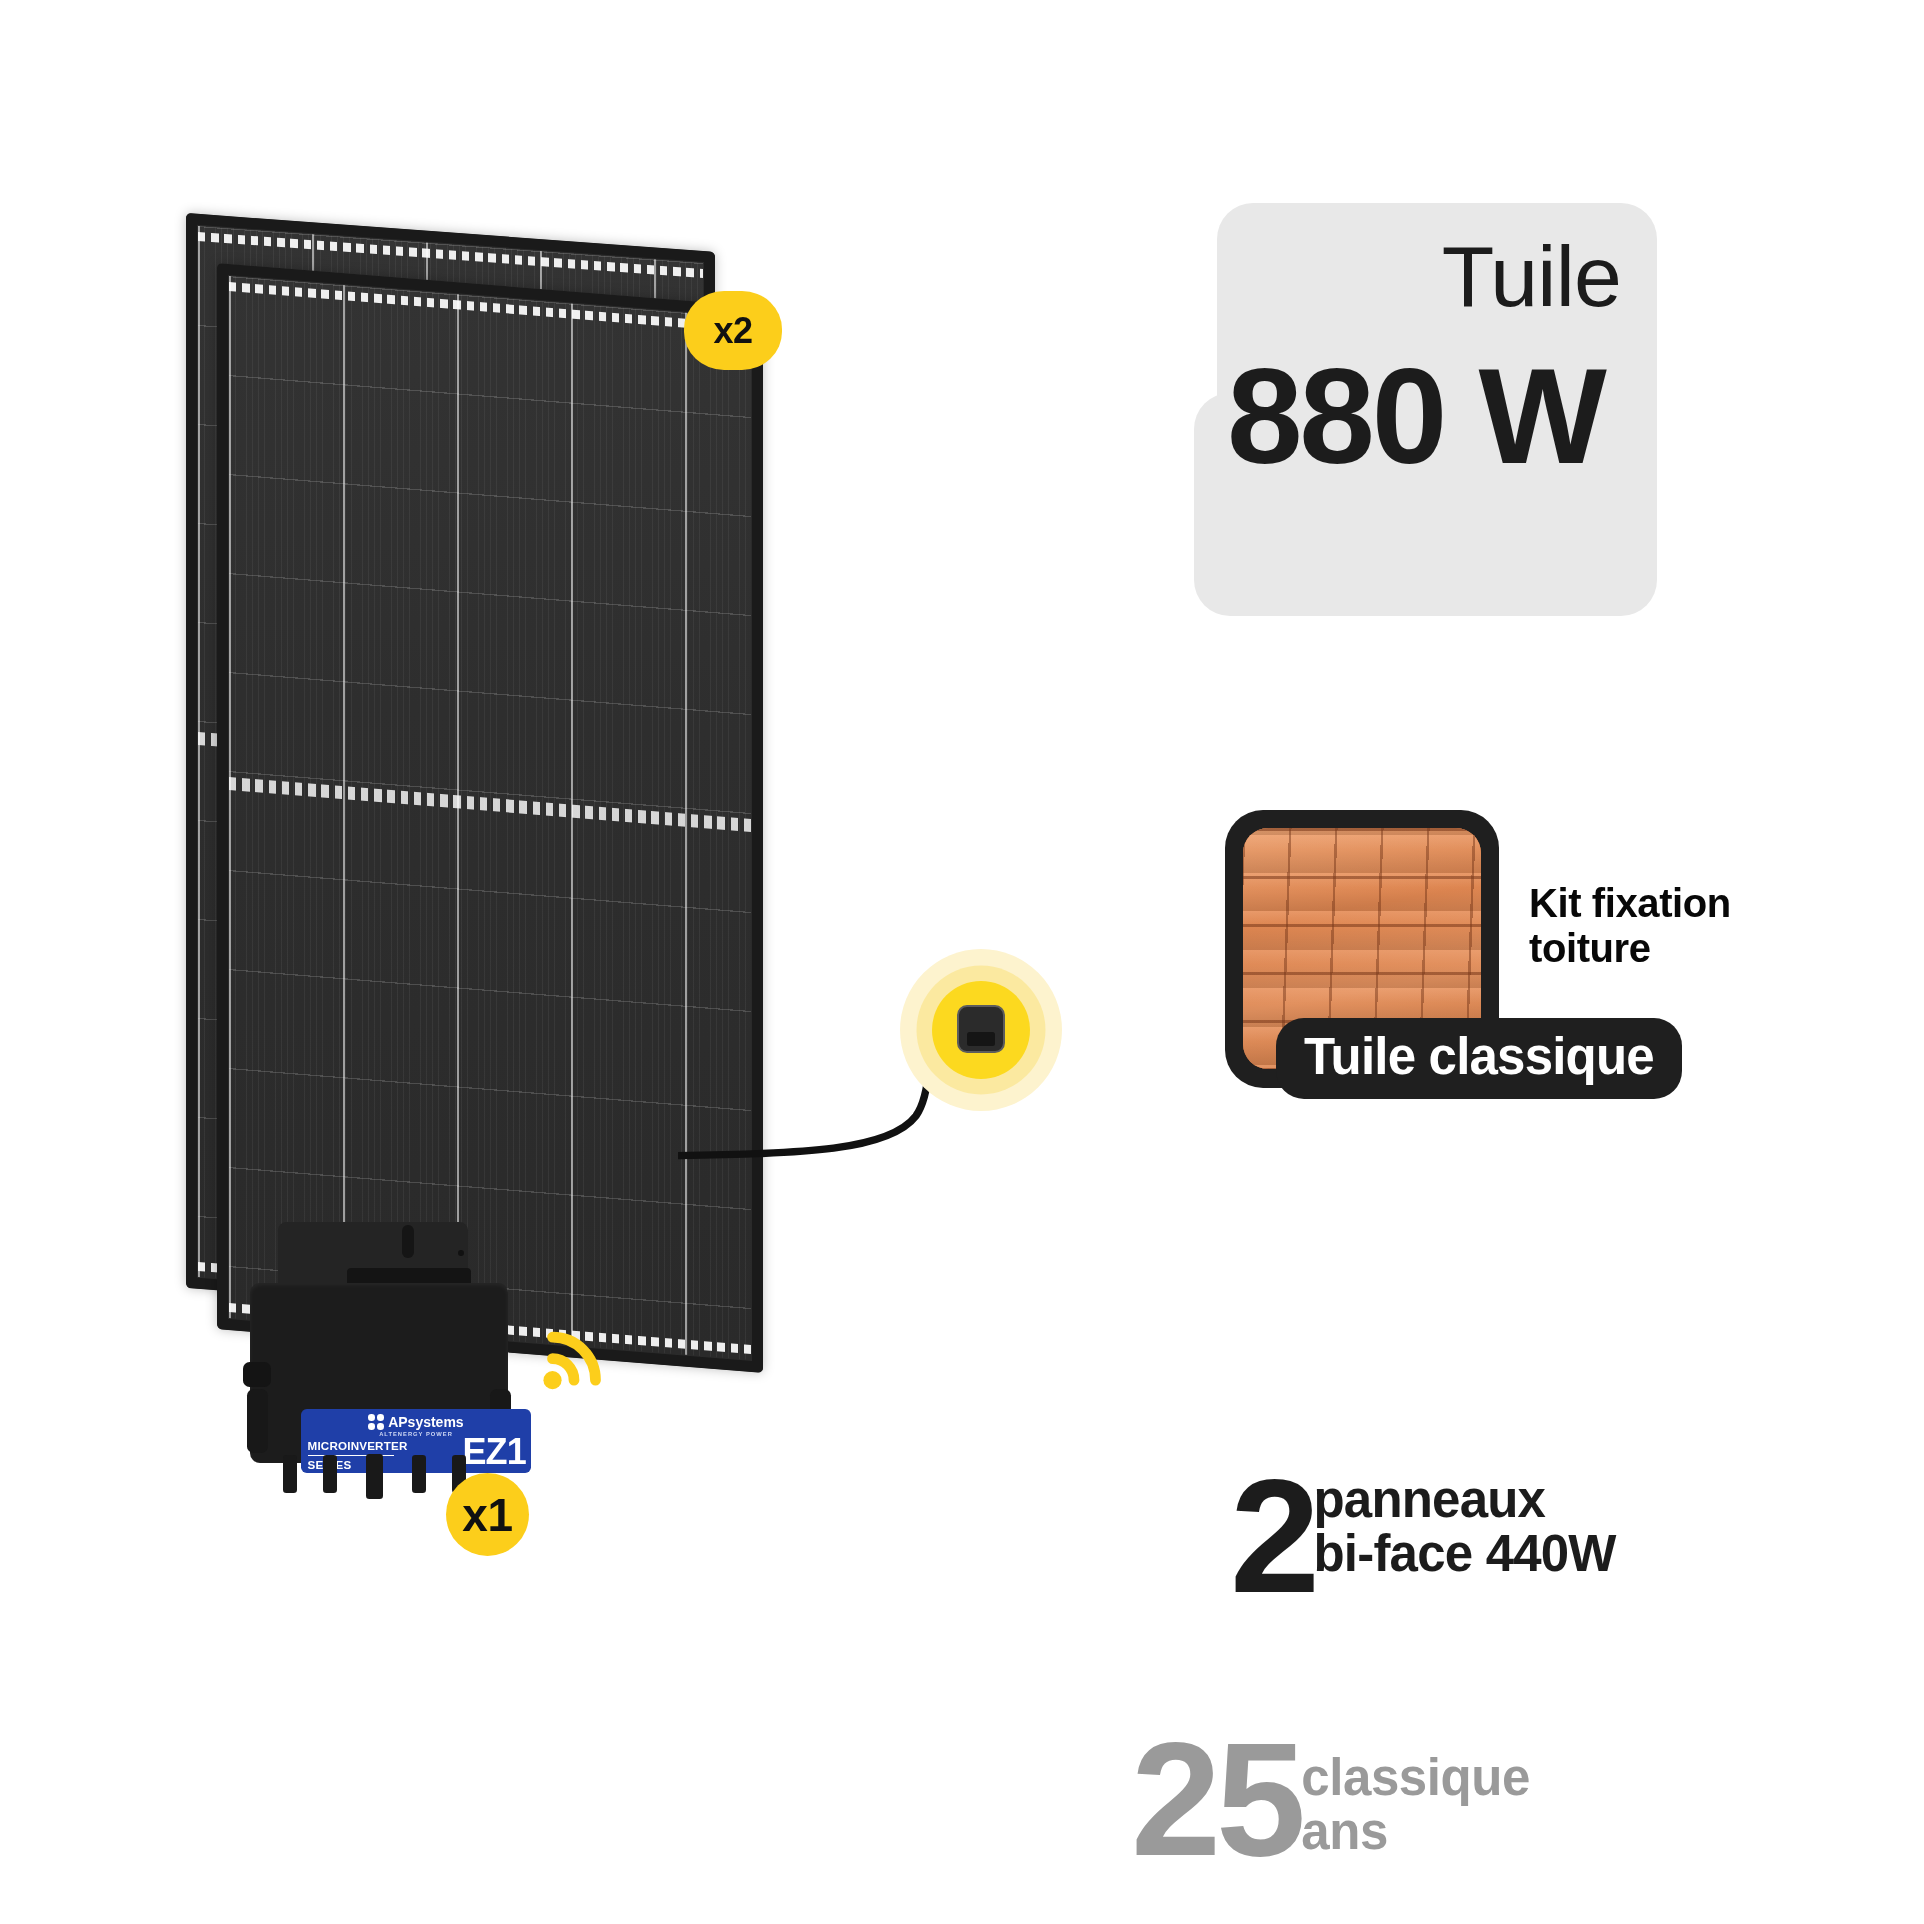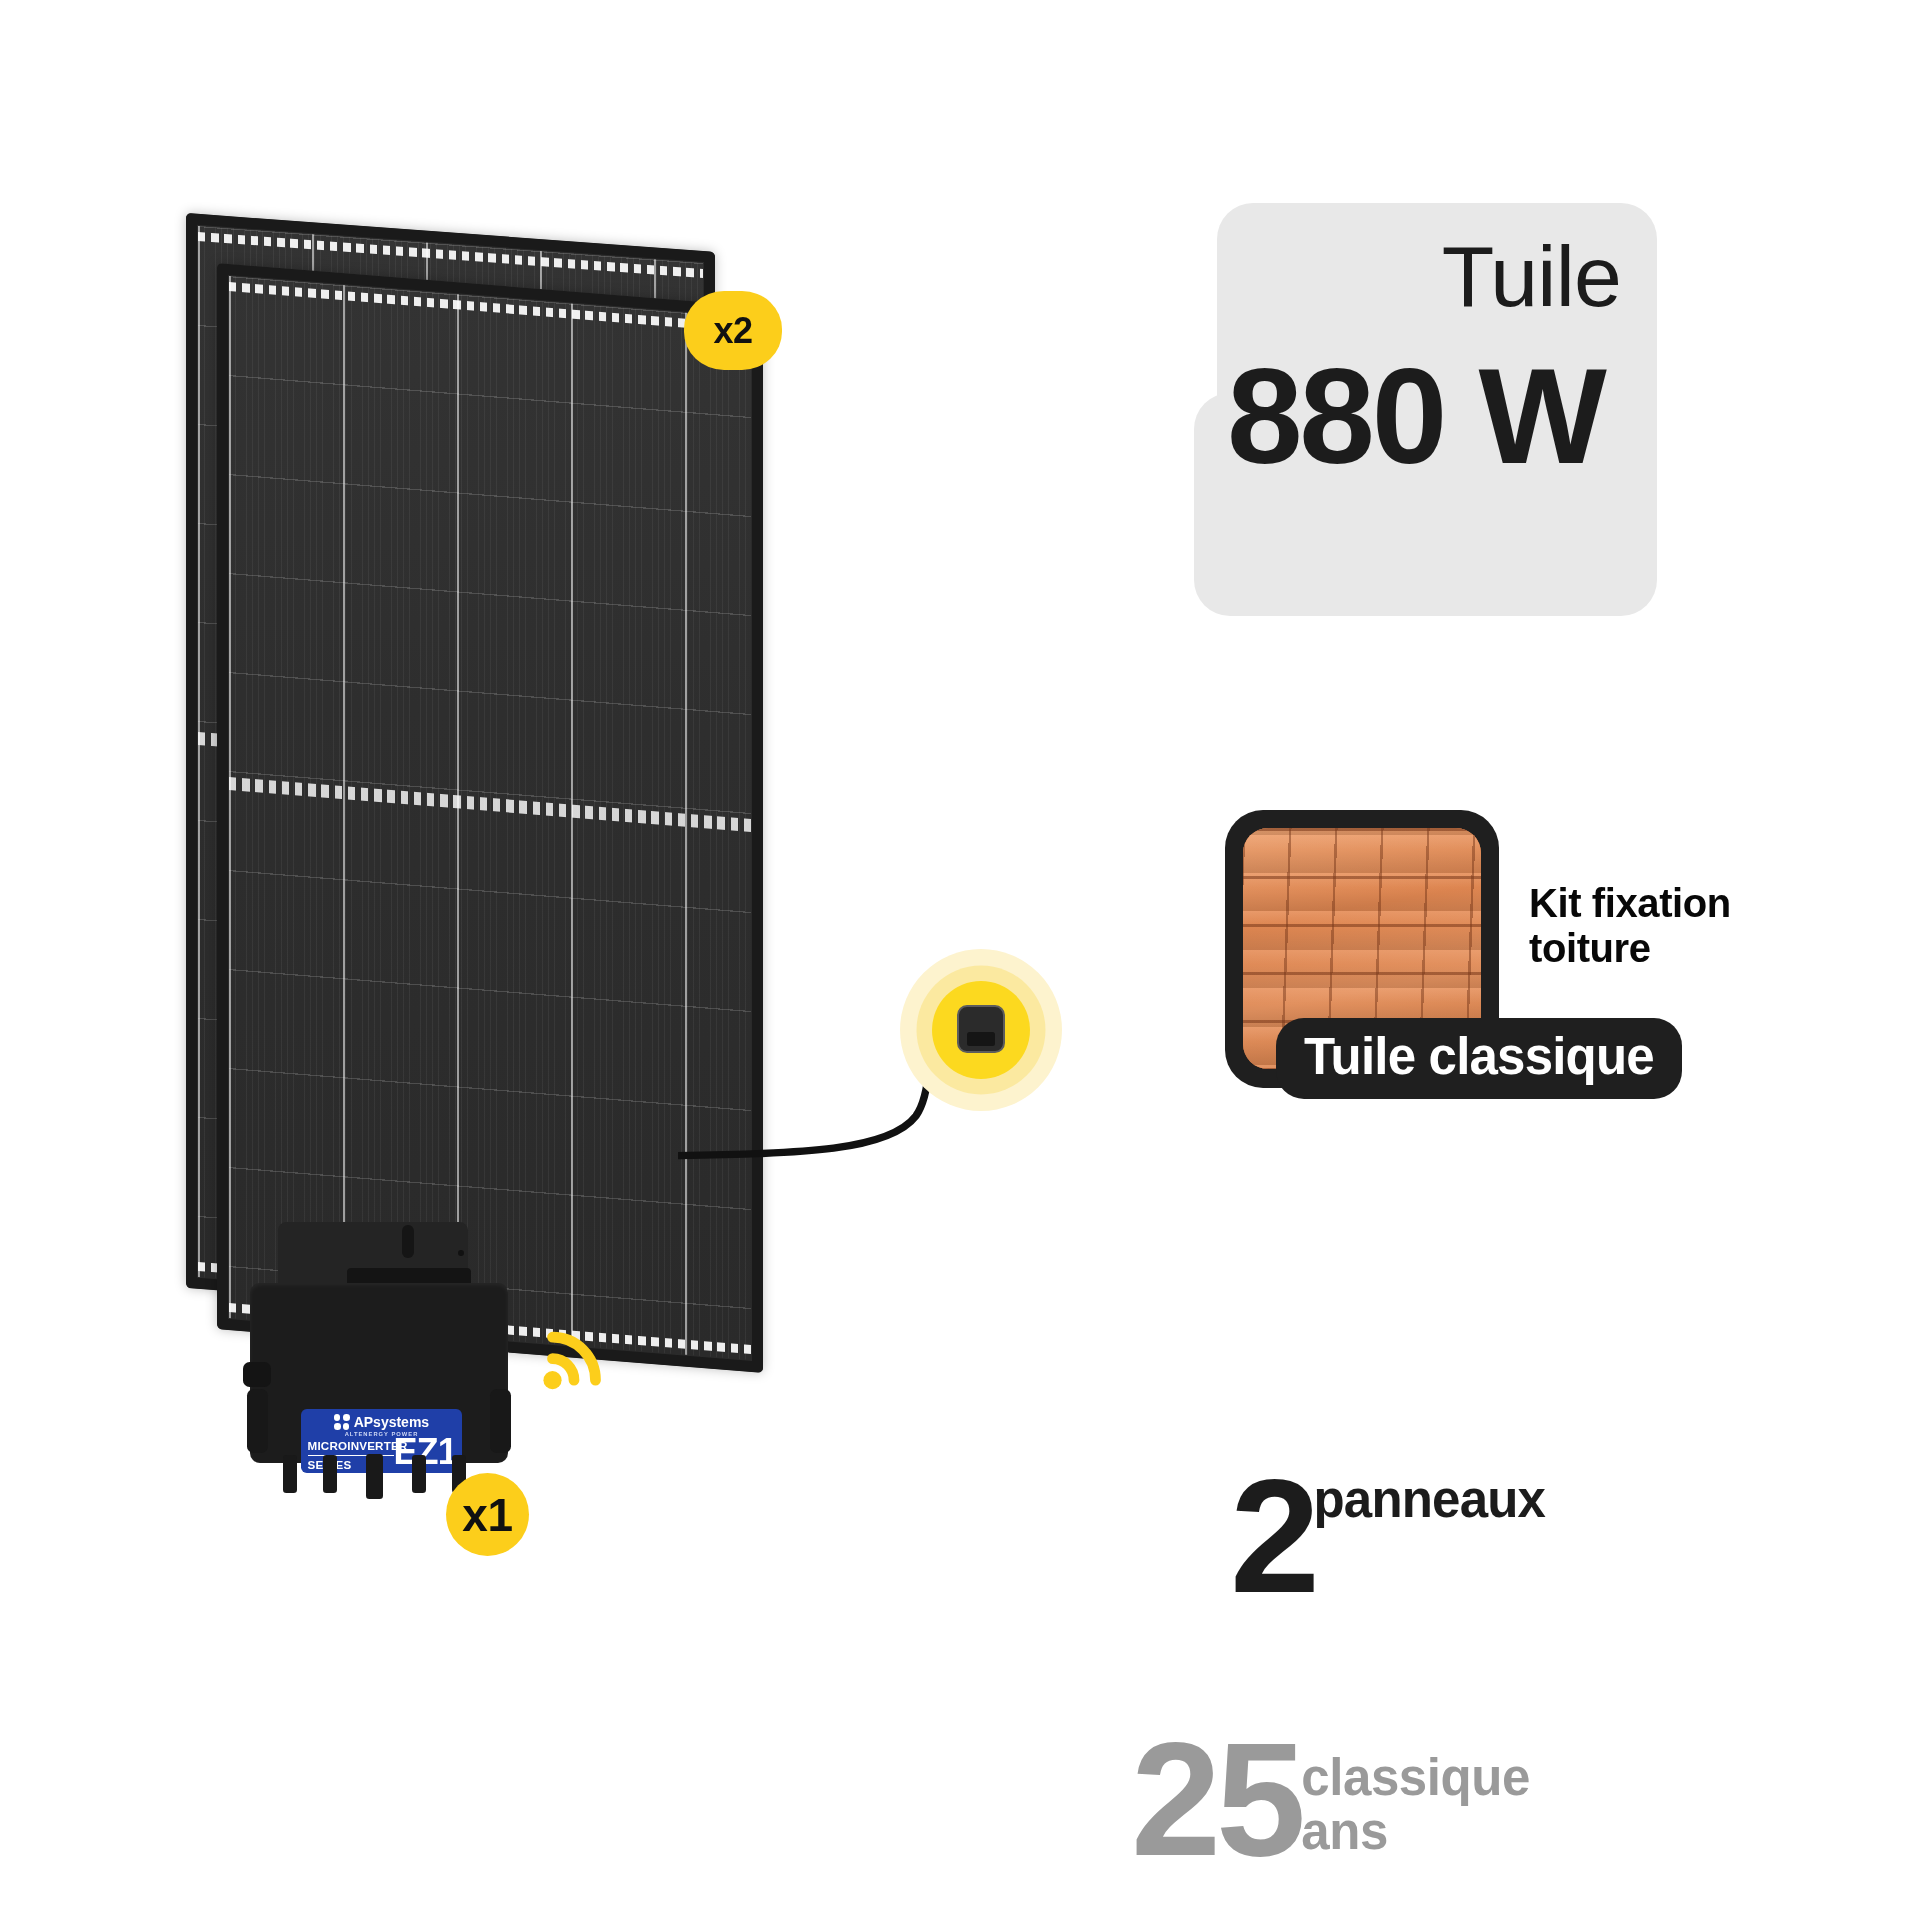--- a/index.html
+++ b/index.html
@@ -73,22 +73,22 @@
      border-radius:8.3px 8.3px 3.3px 3.3px;}
   #inv-handle{position:absolute;left:69px;top:46px;width:124px;height:21.5px;
      background:#141414;border-radius:4.1px;}
   #inv-notch{position:absolute;left:124px;top:3.3px;width:11.6px;height:33px;background:#151515;border-radius:5.8px;}
   #inv-dot{position:absolute;left:180px;top:28px;width:5.8px;height:5.8px;background:#111;border-radius:50%;}
   #inv-body{position:absolute;left:10px;top:61px;width:258px;height:180px;background:#1c1c1c;
      border-radius:10px;box-shadow:inset 0 1.7px 5px rgba(255,255,255,.06);}
   .inv-ear{position:absolute;width:21.5px;height:64px;background:#181818;border-radius:6.6px;top:106px;}
   #ear-l{left:-3.3px;} #ear-r{right:-3.3px;}
   #inv-gland{position:absolute;left:-6.6px;top:79px;width:28px;height:25px;background:#141414;border-radius:6.6px;}
-  #inv-label{position:absolute;left:51px;top:126px;width:161px;height:64px;background:#1f3fa8;
-     border-radius:5.8px;overflow:hidden;}
+  #inv-label{position:absolute;left:51px;top:126px;width:192px;height:64px;background:#1f3fa8;
+     border-radius:5.8px;overflow:hidden;padding-left:38px;}
   #ap-row{position:absolute;left:0;right:0;top:5px;display:flex;align-items:center;justify-content:center;gap:4.1px;}
   #ap-mark{width:15.7px;height:15.7px;position:relative;}
   #ap-mark:before,#ap-mark:after{content:"";position:absolute;background:#fff;border-radius:50%;}
   #ap-mark:before{width:6.6px;height:6.6px;left:0;top:0;box-shadow:9px 9px 0 #fff;}
   #ap-mark:after{width:6.6px;height:6.6px;right:0;top:0;box-shadow:-9px 9px 0 #fff;}
   #ap-name{color:#fff;font-size:14px;font-weight:700;line-height:1;}
   #ap-sub{position:absolute;left:0;right:0;top:21.5px;text-align:center;color:#cfd8f5;
      font-size:5.8px;letter-spacing:1px;font-weight:700;}
   #mi-left{position:absolute;left:6.6px;top:30px;width:86px;color:#fff;
      font-size:11.6px;font-weight:700;line-height:1.25;letter-spacing:0.2px;}
@@ -246,20 +246,21 @@
     <div id="kit-text">
       <div>Kit fixation</div>
       <div>toiture</div>
     </div>
   </div>
 
   <div id="stat-panels">
     <div class="num">2</div>
     <div class="txt">
       <div>panneaux</div>
+      <div>bi-face 440W</div>
     </div>
   </div>
 
   <div id="stat-warranty">
     <div class="num">25</div>
     <div class="txt">
       <div>classique</div>
       <div>ans</div>
     </div>
   </div>

